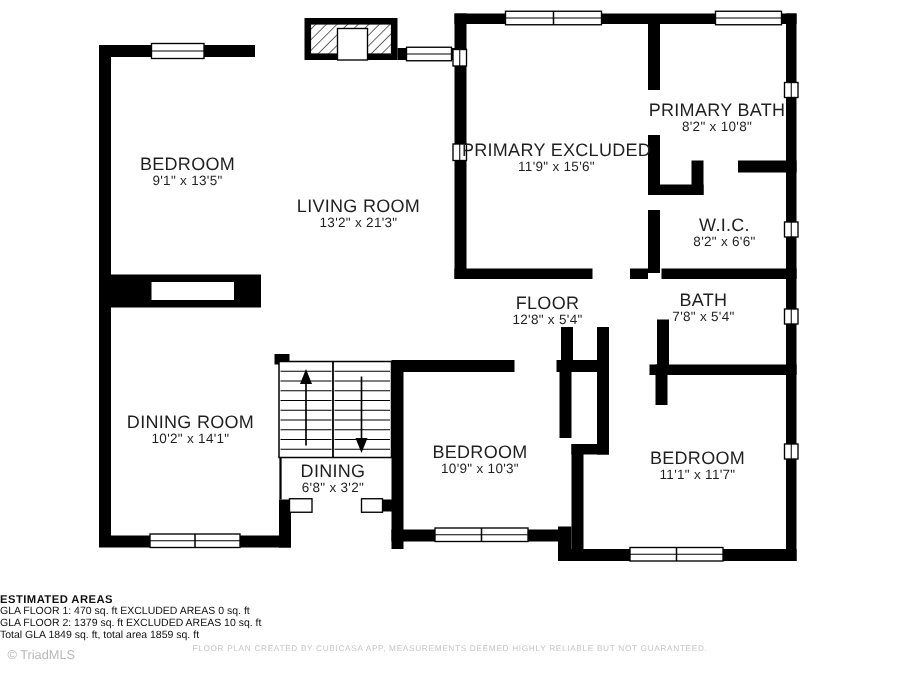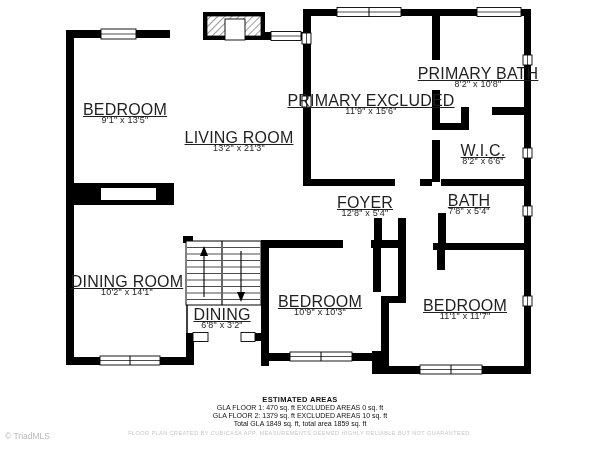--- a/index.html
+++ b/index.html
@@ -6,24 +6,24 @@
   #canvas{
     position:relative;width:600px;height:450px;background:#ffffff;
     font-family:"Liberation Sans", sans-serif;overflow:hidden;
   }
   #plan-svg{position:absolute;left:0;top:0;}
   .room-label{
     position:absolute;transform:translate(-50%,-50%);
     text-align:center;color:#1f1f1f;white-space:nowrap;
     letter-spacing:0.2px;line-height:11px;
   }
-  .room-label .rname{font-size:16px;text-decoration:underline;}
+  .room-label .rname{font-size:12px;}
   .room-label .rdims{font-size:9px;}
   #areas-block{
-    position:absolute;left:0;top:395px;width:600px;text-align:center;color:#111;
+    position:absolute;left:0;top:395px;width:600px;text-align:left;color:#111;
   }
   #areas-title{font-size:7.5px;font-weight:bold;letter-spacing:0.3px;line-height:9px;}
   .areas-line{font-size:7px;line-height:8px;}
   #disclaimer{
     position:absolute;left:0;top:430px;width:600px;text-align:center;
     font-size:5.5px;letter-spacing:0.45px;color:#c6c6c6;
   }
   #watermark{
     position:absolute;left:5px;top:431px;font-size:8.5px;color:#b9b9b9;
   }
@@ -200,21 +200,21 @@
   </div>
   <div class="room-label" style="left:478px;top:79px">
     <div class="rname">PRIMARY BATH</div>
       <div class="rdims">8'2" x 10'8"</div>
   </div>
   <div class="room-label" style="left:483px;top:156px">
     <div class="rname">W.I.C.</div>
       <div class="rdims">8'2" x 6'6"</div>
   </div>
   <div class="room-label" style="left:365px;top:208px">
-    <div class="rname">FOYER</div>
+    <div class="rname">FLOOR</div>
       <div class="rdims">12'8" x 5'4"</div>
   </div>
   <div class="room-label" style="left:469px;top:206px">
     <div class="rname">BATH</div>
       <div class="rdims">7'8" x 5'4"</div>
   </div>
   <div class="room-label" style="left:127px;top:287px">
     <div class="rname">DINING ROOM</div>
       <div class="rdims">10'2" x 14'1"</div>
   </div>

